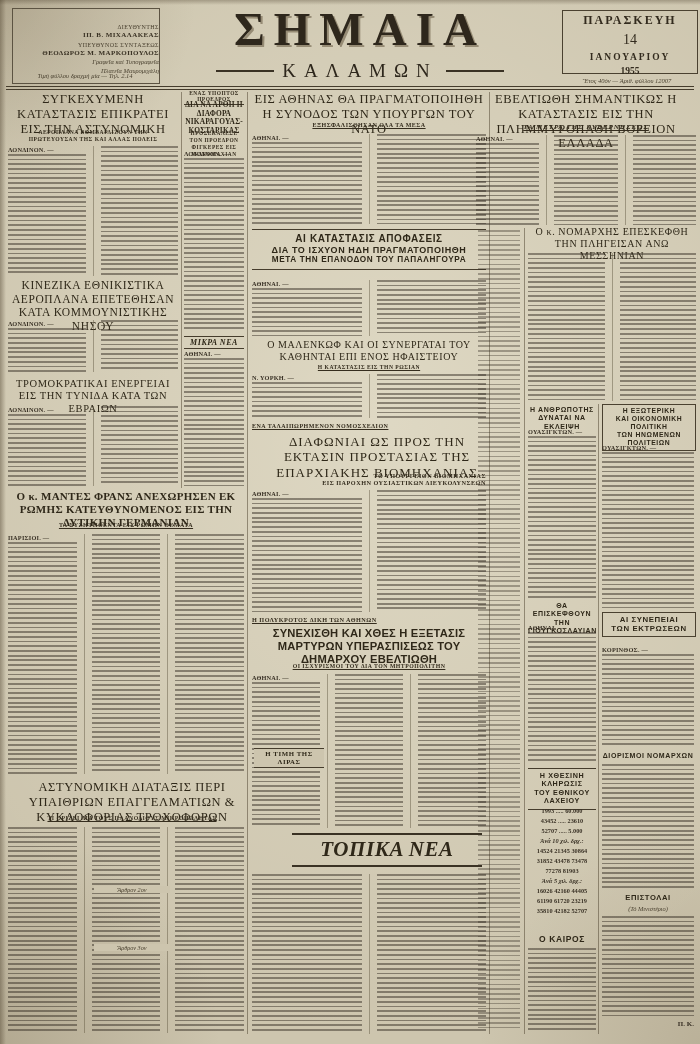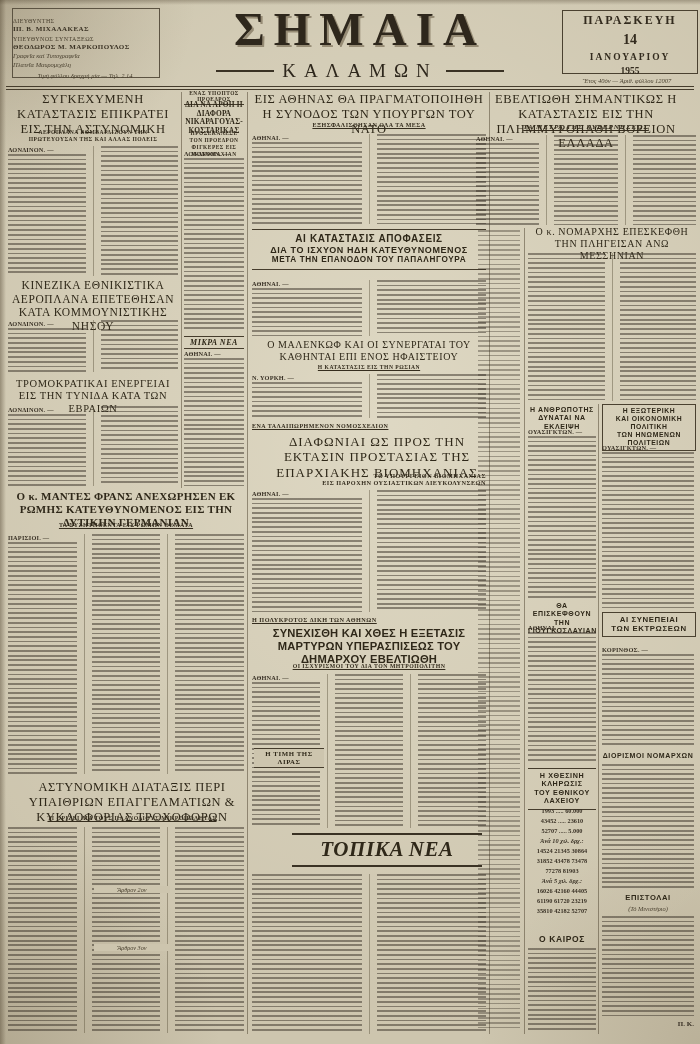--- a/index.html
+++ b/index.html
@@ -8,32 +8,32 @@
       radial-gradient(ellipse 120% 100% at 55% 40%, rgba(255,252,235,.35), rgba(0,0,0,0) 60%),
       radial-gradient(ellipse 40% 25% at 0% 0%, rgba(110,96,70,.30), rgba(0,0,0,0) 70%),
       radial-gradient(ellipse 45% 30% at 0% 100%, rgba(110,96,70,.28), rgba(0,0,0,0) 70%),
       radial-gradient(ellipse 45% 30% at 100% 100%, rgba(120,106,78,.22), rgba(0,0,0,0) 70%),
       #cdc5ae;
     font-family:"Liberation Serif",serif;color:#352d22}
   .abs{position:absolute}
   .edge-l{left:0;top:0;width:6px;height:1044px;background:linear-gradient(to right,rgba(80,68,48,.45),rgba(0,0,0,0))}
   .edge-t{left:0;top:0;width:700px;height:5px;background:linear-gradient(to bottom,rgba(80,68,48,.35),rgba(0,0,0,0))}
   
-  .infobox{border:1px solid #5c5342;text-align:left;padding-top:8px;line-height:1.35}
+  .infobox{border:1px solid #5c5342;text-align:right;padding-top:14px;line-height:1.35}
   .tiny{font-size:6px;letter-spacing:.4px;color:#4a4130}
   .tinyb{font-size:7px;font-weight:bold;letter-spacing:.4px;color:#3a3224}
   .tinyi{font-size:6.5px;font-style:italic;color:#4a4130}
   .brand{font-weight:bold;font-size:47px;letter-spacing:9px;text-align:center;color:#2e271c;
     text-shadow:2px 2px 0 rgba(100,88,64,.55)}
   .subbrand{display:flex;align-items:center;justify-content:center;gap:8px}
   .subbrand .dash{height:2px;width:58px;background:#3a3224}
   .subbrand .t{font-size:19px;letter-spacing:8px;color:#2e271c}
   .datebox{border:1.5px solid #4a4130;text-align:center;line-height:1.5}
   .db1{font-size:12px;font-weight:bold;letter-spacing:2px;color:#332b1e}
-  .db2{font-size:14px;font-weight:bold;color:#332b1e}
+  .db2{font-size:14px;font-weight:normal;color:#332b1e}
   .db3{font-size:9.5px;font-weight:bold;letter-spacing:2px;color:#332b1e}
   .db4{font-size:9.5px;font-weight:bold;color:#332b1e}
   .mastrule{border-top:1.6px solid #453c2c;border-bottom:1px solid #453c2c;height:2px}
   
   .hl{font-family:"Liberation Serif",serif;text-align:center;color:#2f2819;line-height:1.18;letter-spacing:.6px}
   .hl-b{font-weight:bold}
   .sans{font-family:"Liberation Sans",sans-serif}
   .kick{font-size:6px;font-weight:bold;text-align:center;letter-spacing:.5px;color:#352d1e}
   .kick u,.u{text-decoration:underline}
   .boxrule{border-top:1.5px solid #453c2c;border-bottom:1.5px solid #453c2c}
@@ -180,21 +180,21 @@
         <span class="lead">ΑΘΗΝΑΙ. —</span>
         <div class="bars"></div>
       </div>
     <div class="c">
         <div class="bars"></div>
       </div>
   </div>
 
   <div class="abs boxrule ctr" style="left:252px;top:229px;width:234px;padding:3px 0 4px">
     <div class="hl hl-b sans" style="font-size:10px">ΑΙ ΚΑΤΑΣΤΑΣΙΣ ΑΠΟΦΑΣΕΙΣ</div>
-    <div class="hl hl-b sans" style="font-size:9px">ΔΙΑ ΤΟ ΙΣΧΥΟΝ ΗΔΗ ΚΑΤΕΥΘΥΝΟΜΕΝΟΣ</div>
+    <div class="hl hl-b sans" style="font-size:9px">ΔΙΑ ΤΟ ΙΣΧΥΟΝ ΗΔΗ ΠΡΑΓΜΑΤΟΠΟΙΗΘΗ</div>
     <div class="hl hl-b sans" style="font-size:8.2px">ΜΕΤΑ ΤΗΝ ΕΠΑΝΟΔΟΝ ΤΟΥ ΠΑΠΑΛΗΓΟΥΡΑ</div>
   </div>
   <div class="abs cols" style="left:252px;top:280px;width:234px;height:56px">
     <div class="c">
         <span class="lead">ΑΘΗΝΑΙ. —</span>
         <div class="bars"></div>
       </div>
     <div class="c">
         <div class="bars"></div>
       </div>

